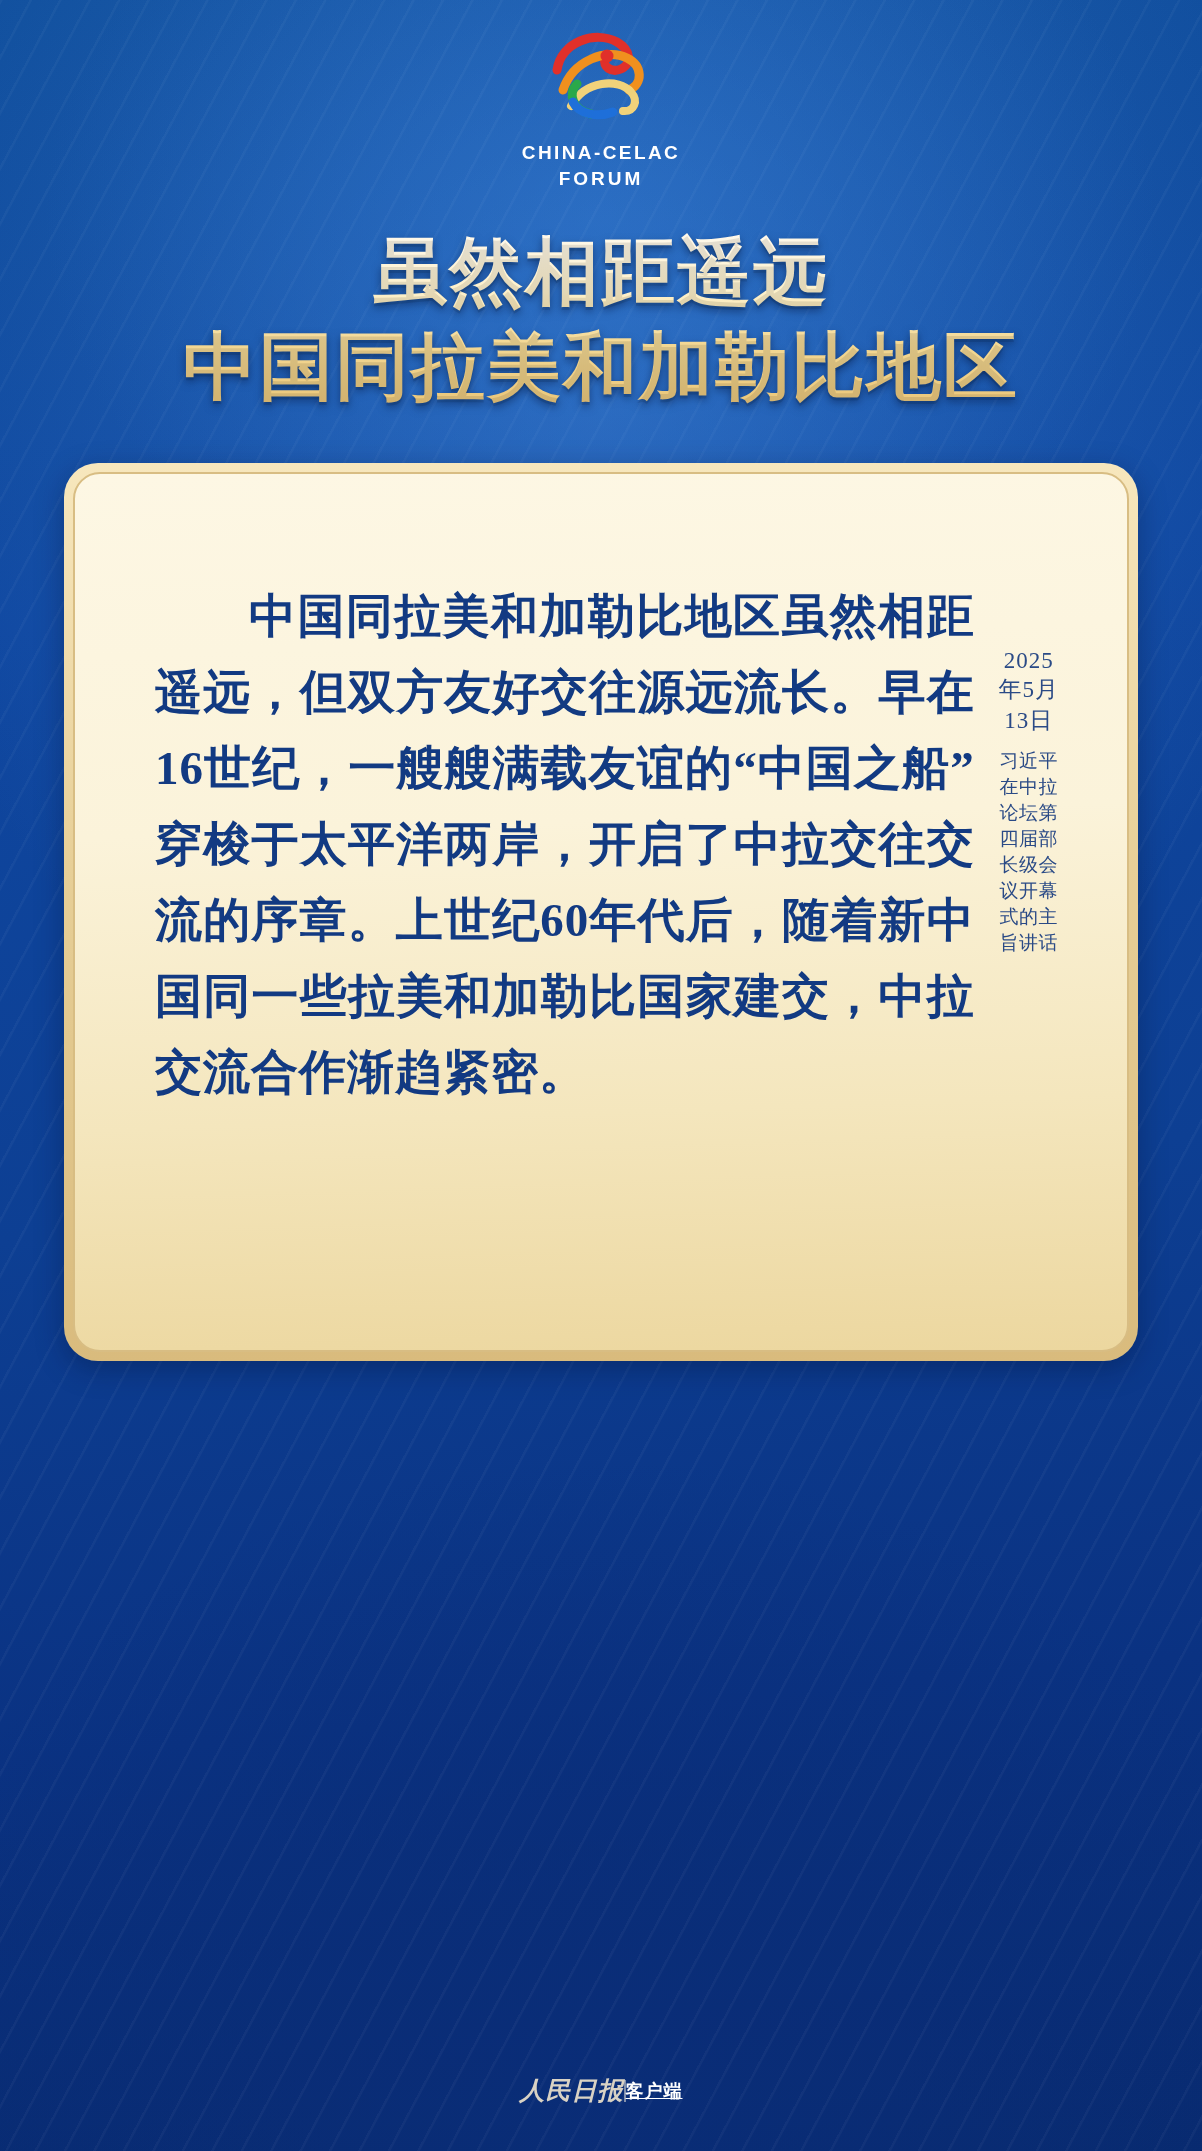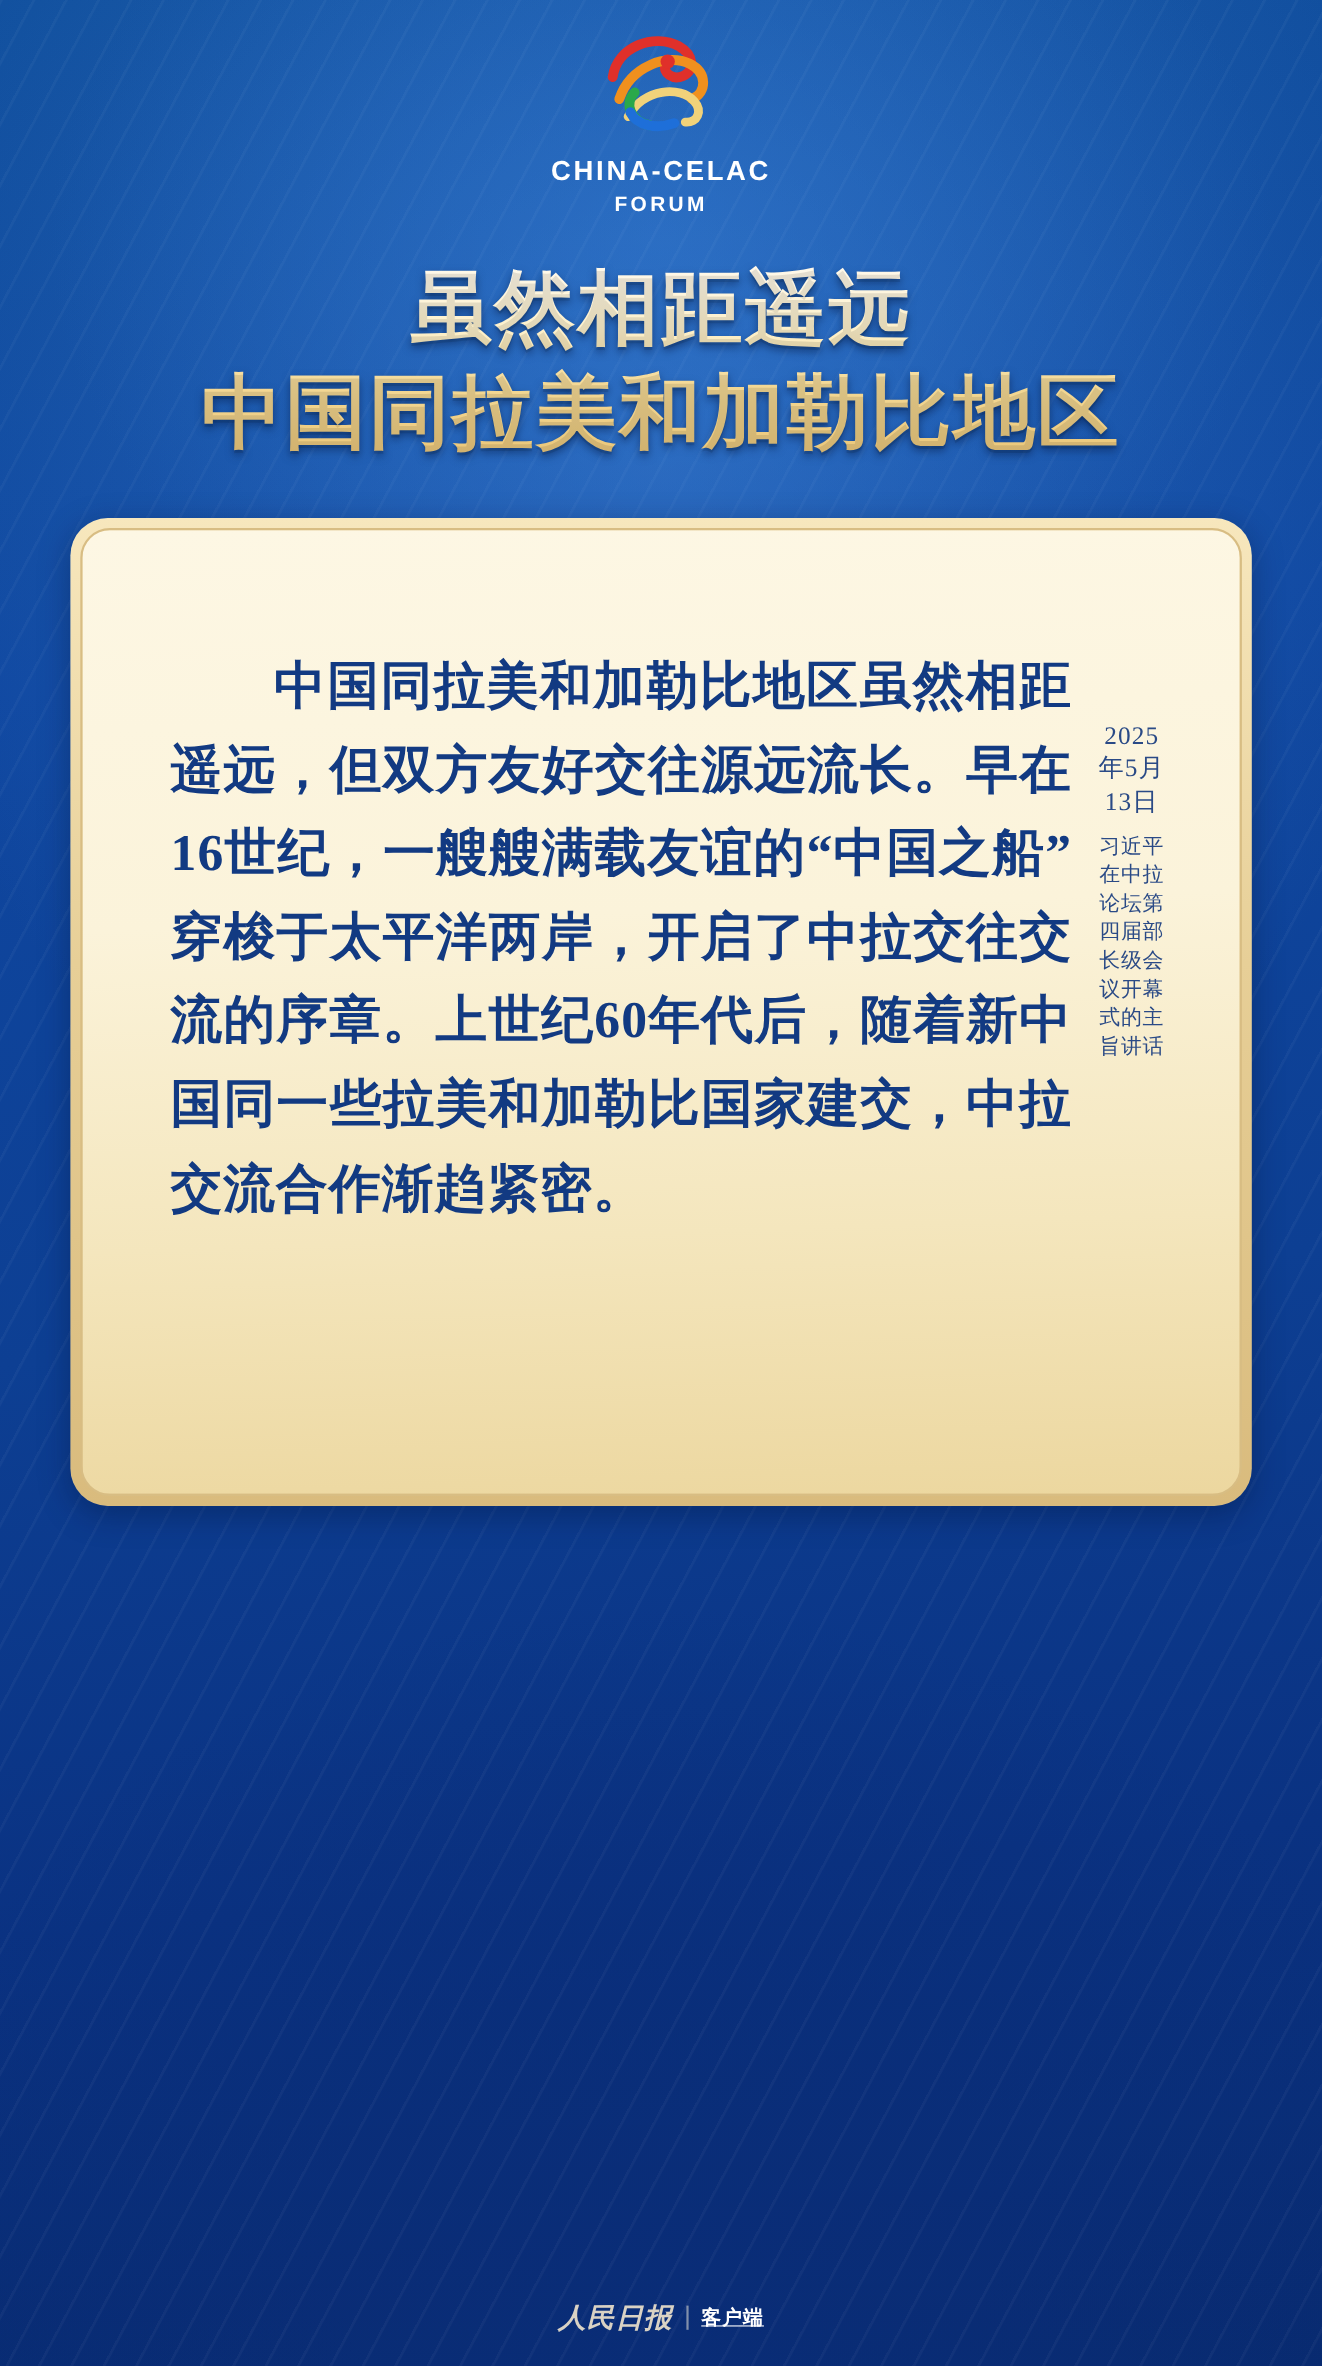--- a/index.html
+++ b/index.html
@@ -67,21 +67,21 @@
     display: block;
   }
   .logo-text {
     margin-top: 10px;
     text-align: center;
     color: #ffffff;
     font-family: "Liberation Sans", sans-serif;
     letter-spacing: 2.4px;
     line-height: 1.35;
   }
-  .logo-line1 { font-size: 25px; font-weight: 700; }
+  .logo-line1 { font-size: 19px; font-weight: 700; }
   .logo-line2 { font-size: 19px; font-weight: 700; letter-spacing: 3px; text-align: center; }
 
   
   .headline {
     margin-top: 34px;
     text-align: center;
     font-family: "Liberation Sans", sans-serif;
     font-weight: 700;
     font-size: 74px;
     line-height: 1.28;
@@ -142,25 +142,24 @@
     margin-bottom: 12px;
   }
   .source .occasion {
     font-size: 19px;
     letter-spacing: 0.6px;
   }
 
   
   .footer {
     margin-top: auto;
-    margin-bottom: 28px;
+    margin-bottom: 44px;
     display: flex;
     align-items: center;
     justify-content: center;
-    gap: 12px;
   }
   .footer-brand {
     color: #d9d2c4;
     font-family: "Liberation Serif", "DejaVu Serif", serif;
     font-weight: 700;
     font-size: 25px;
     letter-spacing: 1px;
     font-style: italic;
   }
   .footer-divider {

